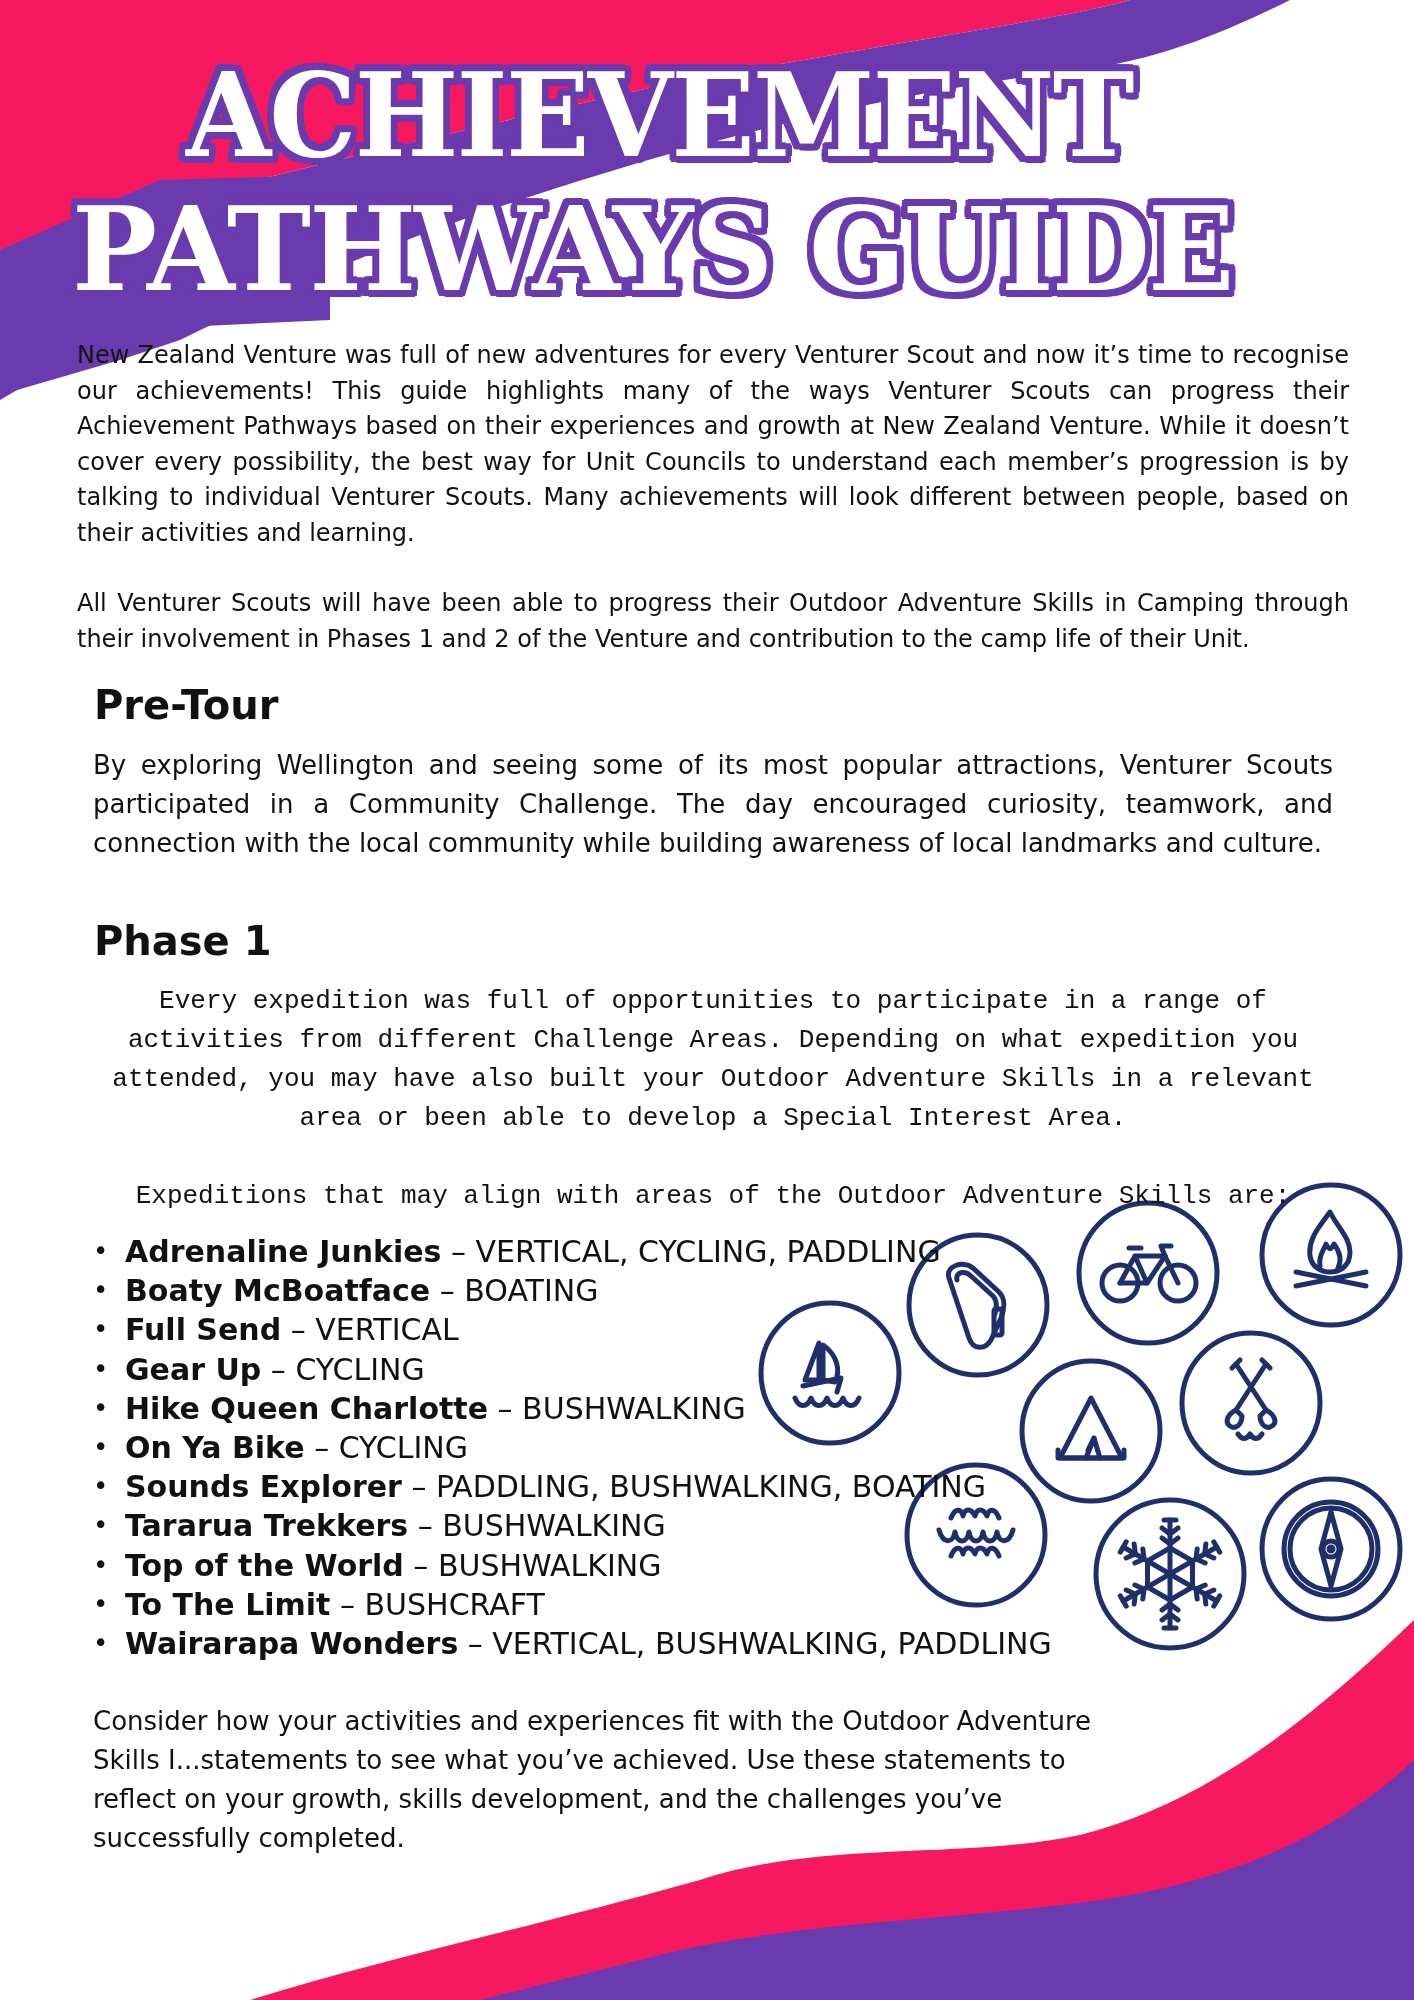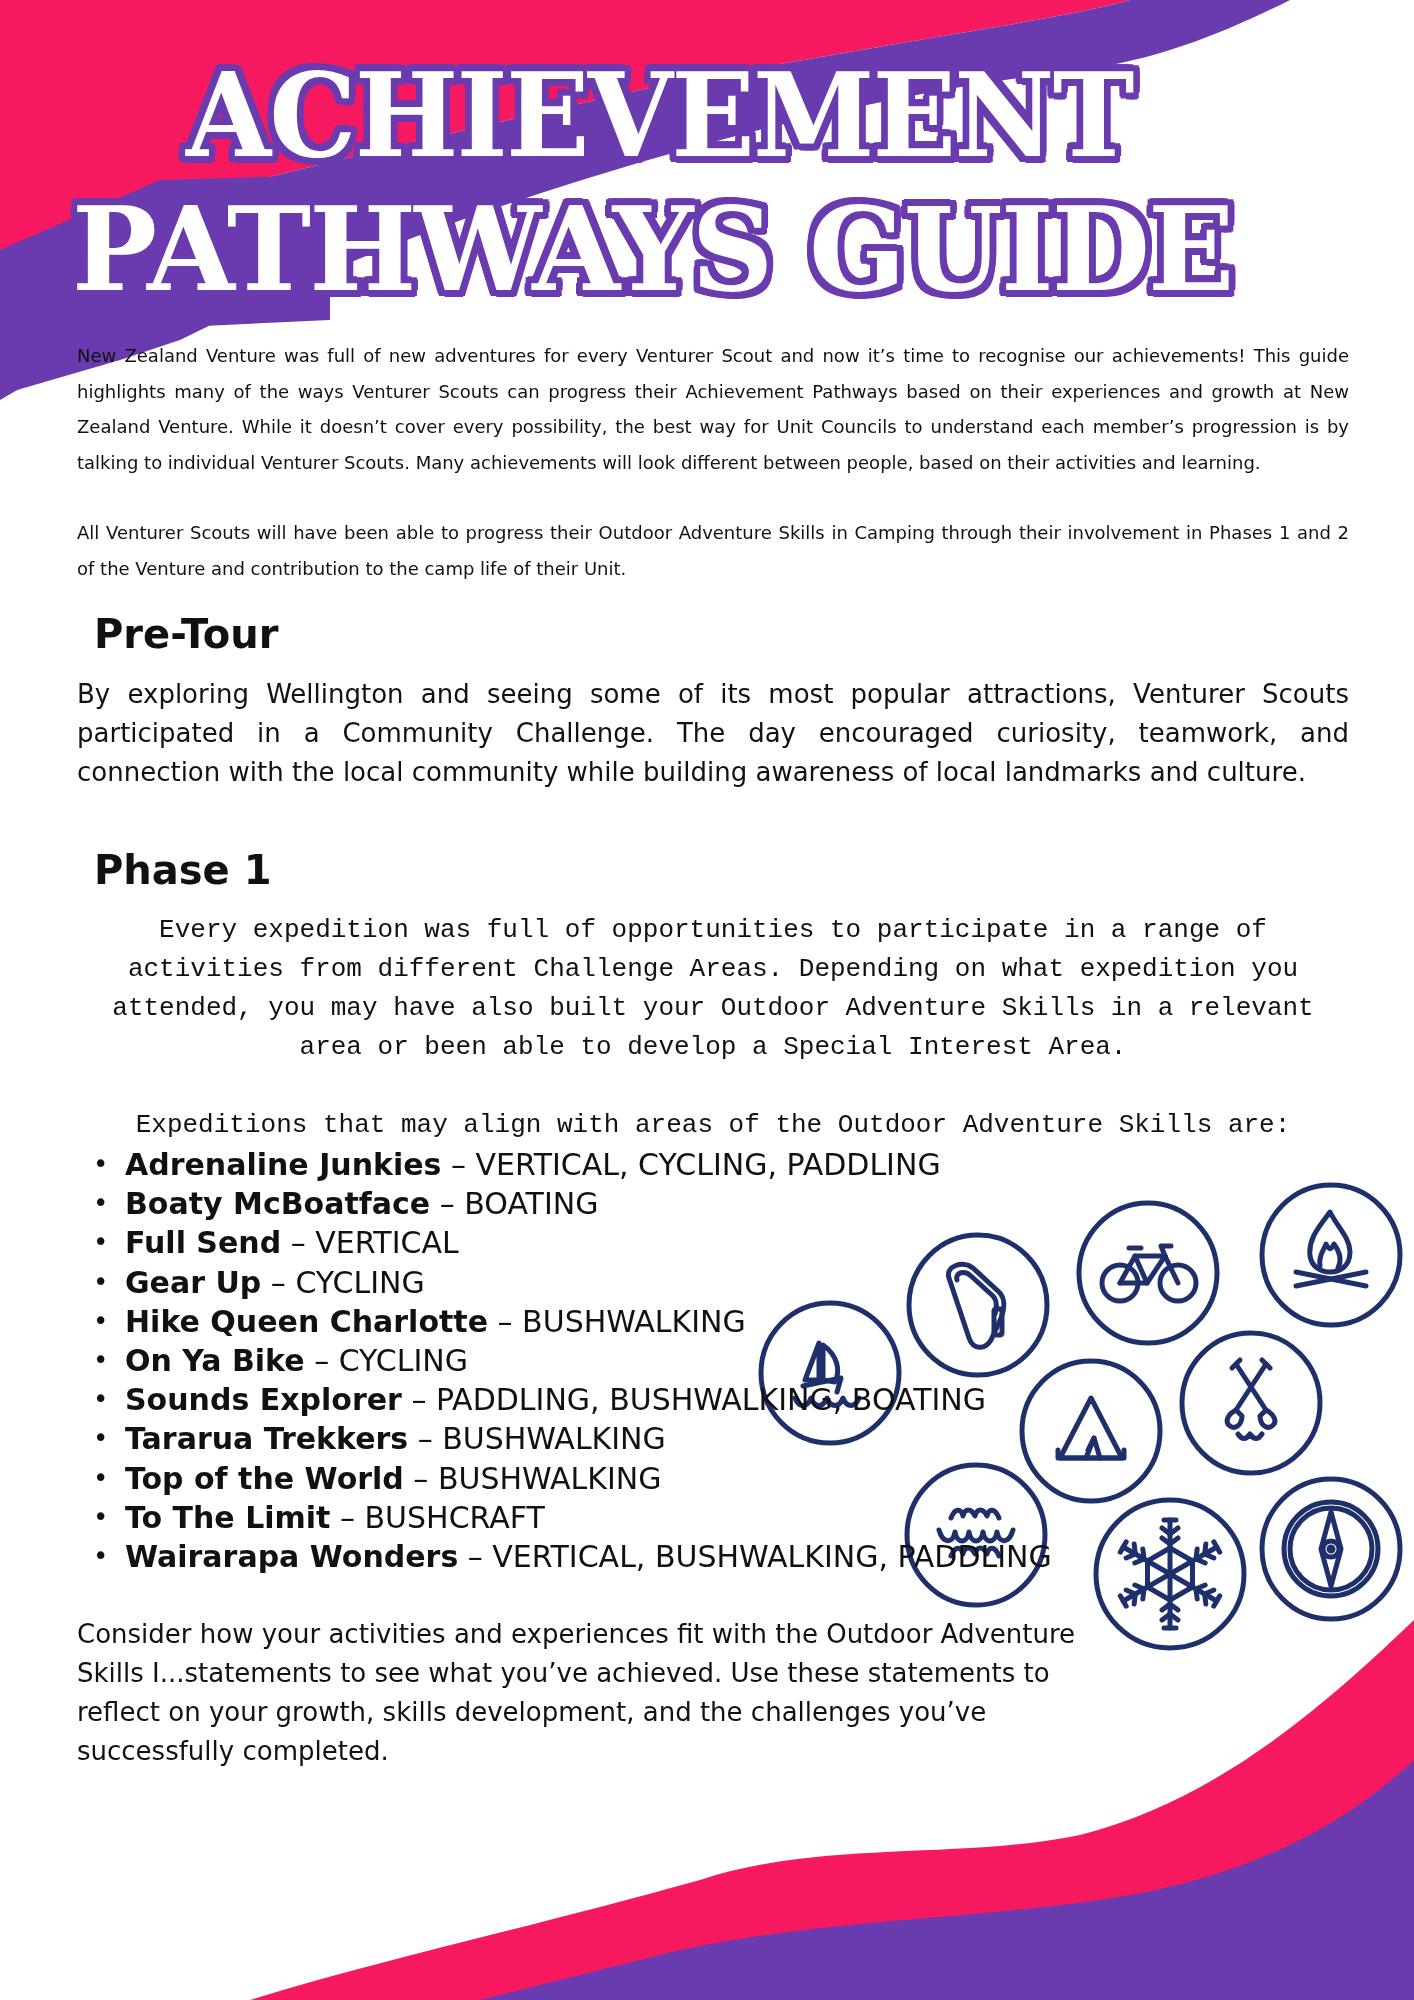--- a/index.html
+++ b/index.html
@@ -30,37 +30,37 @@
         0 -7px 0 #6a3bae, 0 7px 0 #6a3bae, -7px 0 0 #6a3bae, 7px 0 0 #6a3bae,
         -4px -7px 0 #6a3bae, 4px 7px 0 #6a3bae, -7px 4px 0 #6a3bae, 7px -4px 0 #6a3bae;
     }
     .title-line-1 { left: 186px; top: 58px; font-size: 118px; transform: scale(0.93, 0.98); }
     .title-line-2 { left: 72px; top: 192px; font-size: 118px; transform: scale(0.96, 0.98); }
 
     .content {
       position: absolute; left: 77px; top: 338px; width: 1272px; z-index: 3;
     }
     .para {
-      font-size: 18px;
+      font-size: 24px;
       line-height: 35.5px;
       text-align: justify;
       margin: 0;
     }
     .para + .para { margin-top: 35px; }
     .heading {
       font-size: 40px;
       font-weight: bold;
       margin: 17px;
       line-height: 48px;
     }
     .para-lg {
       font-size: 26px;
       line-height: 39px;
       text-align: justify;
-      margin: 0;
+      margin: 16px;
     }
     #pretour-heading { margin-top: 24px; }
     #phase1-heading { margin-top: 54px; }
     .para-left { text-align: center; font-family: Liberation Mono, monospace; }
     .intro-list { margin-top: 39px; }
     ul.expeditions {
       margin: 0; padding: 0 0 0 48px;
       list-style: none;
     }
     ul.expeditions li {

